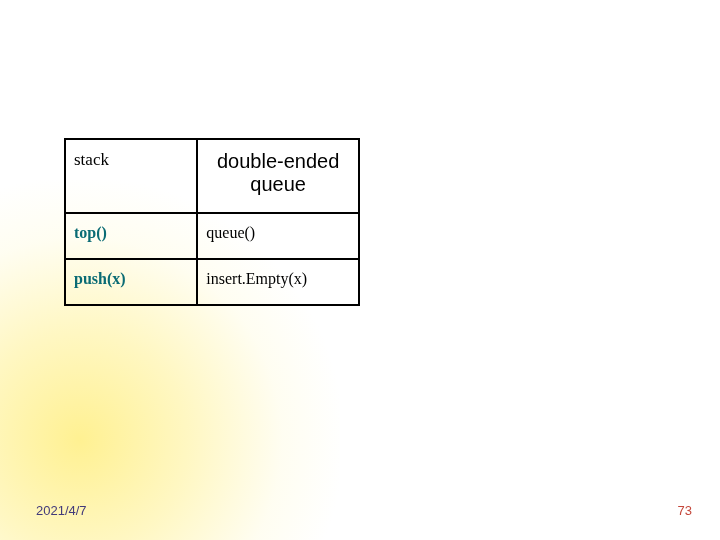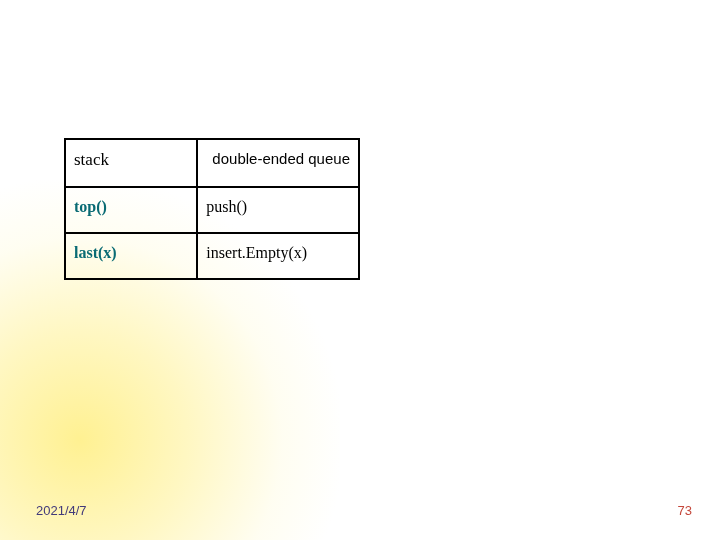--- a/index.html
+++ b/index.html
@@ -45,23 +45,23 @@
   }
   col.col-a { width: 45%; }
   col.col-b { width: 55%; }
   .hdr-left {
     font-family: "Times New Roman", Times, serif;
     font-size: 17px;
     color: #000;
   }
   .hdr-right {
     font-family: Arial, Helvetica, sans-serif;
-    font-size: 15px;
+    font-size: 20px;
     color: #000;
-    text-align: right;
+    text-align: center;
     line-height: 1.15;
   }
   .cell-left {
     font-family: "Times New Roman", Times, serif;
     font-weight: bold;
     font-size: 16px;
     color: #0a6b74; 
   }
   .cell-right {
     font-family: "Times New Roman", Times, serif;
@@ -96,24 +96,24 @@
       <col class="col-a">
       <col class="col-b">
     </colgroup>
     <tbody>
         <tr>
       <td class="hdr-left">stack</td>
       <td class="hdr-right">double-ended queue</td>
     </tr>
     <tr>
       <td class="cell-left">top()</td>
-      <td class="cell-right">push()</td>
+      <td class="cell-right">queue()</td>
     </tr>
     <tr>
-      <td class="cell-left">last(x)</td>
+      <td class="cell-left">push(x)</td>
       <td class="cell-right">insert.Empty(x)</td>
     </tr>
   </tbody>
     </table>
 </div>
 
 <div class="footer-date">2021/4/7</div>
 <div class="footer-page">73</div>
 
 </body></html>

